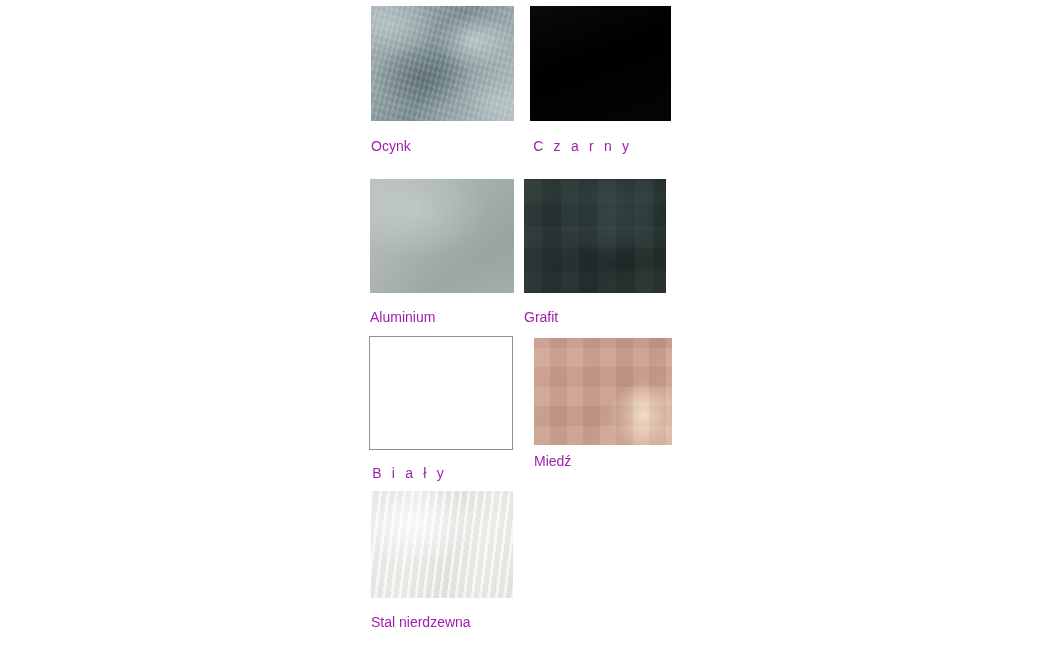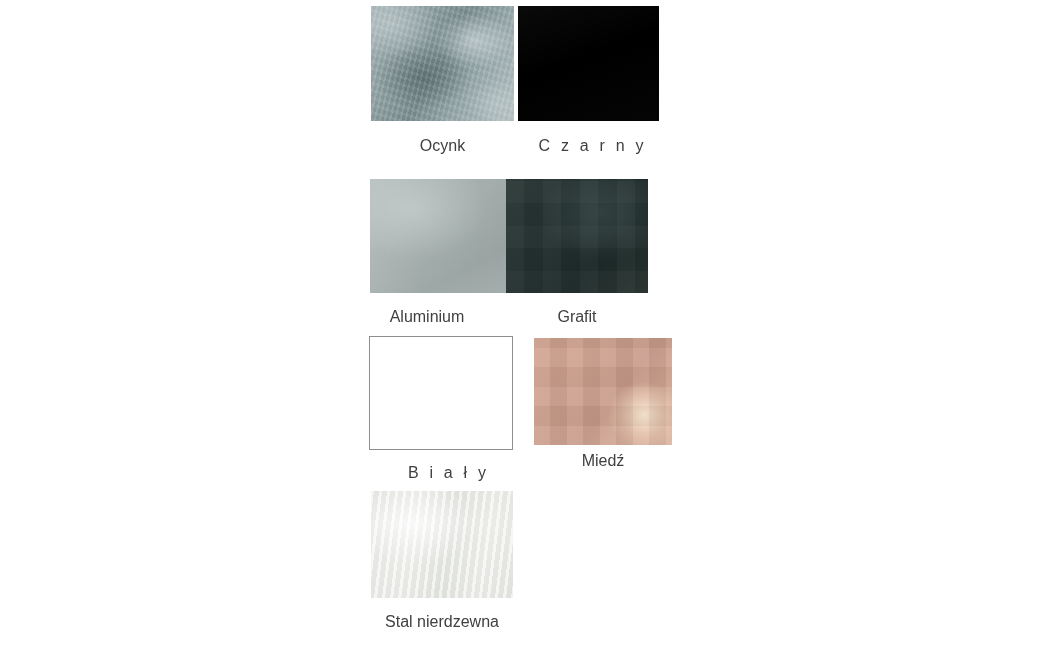--- a/index.html
+++ b/index.html
@@ -36,23 +36,22 @@
 
   
   .swatch-chip .sheen {
     position: absolute;
     inset: 0;
     pointer-events: none;
   }
 
   .swatch-label {
     display: block;
-    text-align: center;
-    color: #404040;
-    font-size: 16px;
+    color: #a21caf;
+    font-size: 14px;
     line-height: 20px;
     white-space: nowrap;
   }
 
   .swatch-label.tracked {
     letter-spacing: 3.2px;
     text-indent: 3.2px;
   }
 
   
@@ -137,35 +136,35 @@
 
 <div id="swatch-board">
 
   <div class="swatch-cell" style="left:371px; top:6px; width:143px;">
     <span class="swatch-chip chip-ocynk" style="width:143px; height:115px;">
       <span class="sheen"></span>
     </span>
     <span class="swatch-label" style="margin-top:15px;">Ocynk</span>
   </div>
 
-  <div class="swatch-cell" style="left:518px; top:6px; width:146px;">
+  <div class="swatch-cell" style="left:530px; top:6px; width:146px;">
     <span class="swatch-chip chip-czarny" style="width:141px; height:115px;">
       <span class="sheen"></span>
     </span>
     <span class="swatch-label tracked" style="margin-top:15px;">C z a r n y</span>
   </div>
 
   <div class="swatch-cell" style="left:370px; top:179px; width:114px;">
     <span class="swatch-chip chip-aluminium" style="width:144px; height:114px;">
       <span class="sheen"></span>
     </span>
     <span class="swatch-label" style="margin-top:14px;">Aluminium</span>
   </div>
 
-  <div class="swatch-cell" style="left:506px; top:179px; width:142px;">
+  <div class="swatch-cell" style="left:524px; top:179px; width:142px;">
     <span class="swatch-chip chip-grafit" style="width:142px; height:114px;">
       <span class="sheen"></span>
     </span>
     <span class="swatch-label" style="margin-top:14px;">Grafit</span>
   </div>
 
   <div class="swatch-cell" style="left:369px; top:336px; width:156px;">
     <span class="swatch-chip chip-bialy" style="width:144px; height:114px;"></span>
     <span class="swatch-label tracked" style="margin-top:13px;">B i a ł y</span>
   </div>

